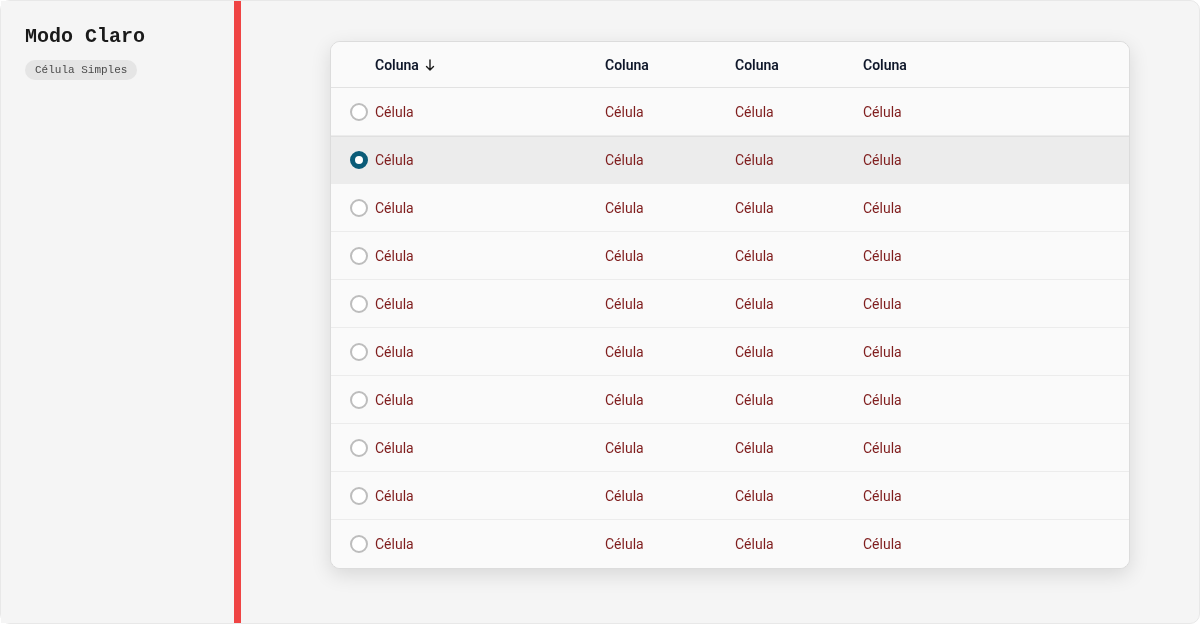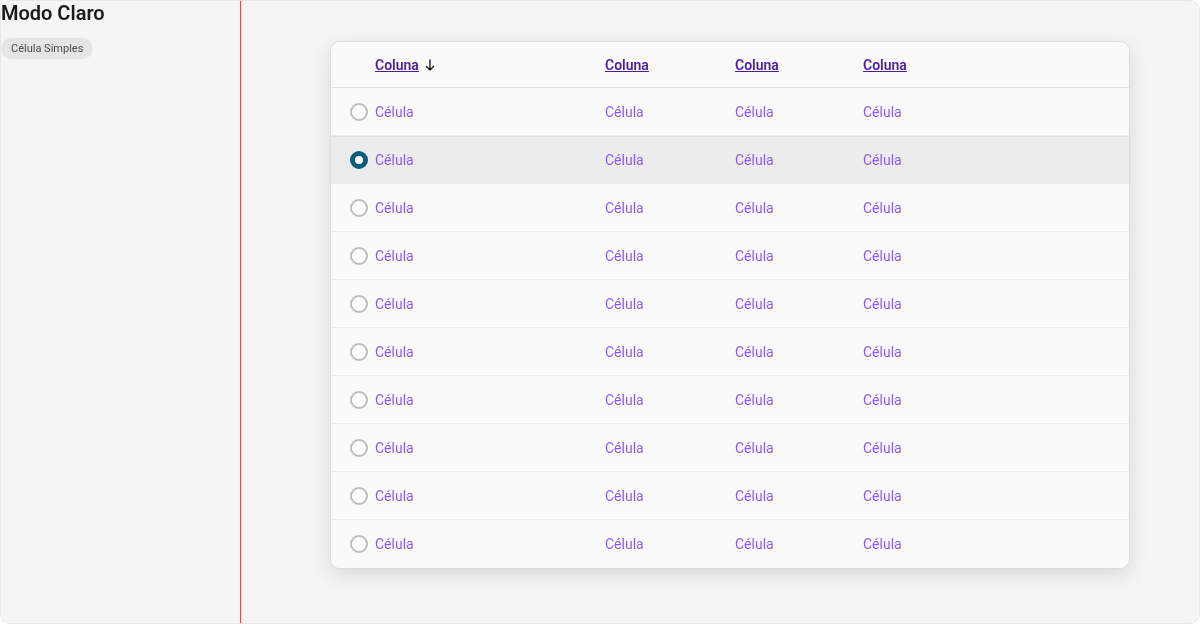--- a/index.html
+++ b/index.html
@@ -18,21 +18,23 @@
       display: flex;
       width: 100%;
       height: 100%;
       background: #f5f5f5;
       border-radius: 10px;
       border: 1px solid #e8e8e8;
     }
     .sidebar {
       width: 240px;
       background: #f5f5f5;
-      border-right: 1px solid #ef4444;
+      padding: 24px;
+      border-right: 7px solid #ef4444;
+      font-family: Liberation Mono, monospace;
     }
     .page-title {
       font-size: 20px;
       font-weight: 600;
       color: #1a1a1a;
       margin-bottom: 12px;
     }
     .chip {
       display: inline-block;
       background: #e5e5e5;
@@ -71,25 +73,24 @@
     .col {
       flex-shrink: 0;
     }
     .col-1 { width: 230px; }
     .col-2 { width: 130px; }
     .col-3 { width: 128px; }
     .col-4 { width: 128px; }
     .th {
       font-size: 14px;
       font-weight: 600;
-      color: #4c1d95;
+      color: #0f172a;
       display: flex;
       align-items: center;
       gap: 6px;
-      text-decoration: underline;
     }
     .sort-icon {
       width: 11px;
       height: 13px;
       display: inline-flex;
       align-items: center;
       justify-content: center;
     }
     .trow {
       display: flex;
@@ -121,21 +122,21 @@
       background: #fff;
       position: relative;
       cursor: pointer;
     }
     .radio.checked {
       border: 5px solid #0b5c78;
       background: #fff;
     }
     .td {
       font-size: 14px;
-      color: #8b5cf6;
+      color: #7f1d1d;
     }
   </style>
 </head>
 <body>
 
 <div class="container">
   <aside class="sidebar">
     <h1 class="page-title">Modo Claro</h1>
     <span class="chip">Célula Simples</span>
   </aside>

